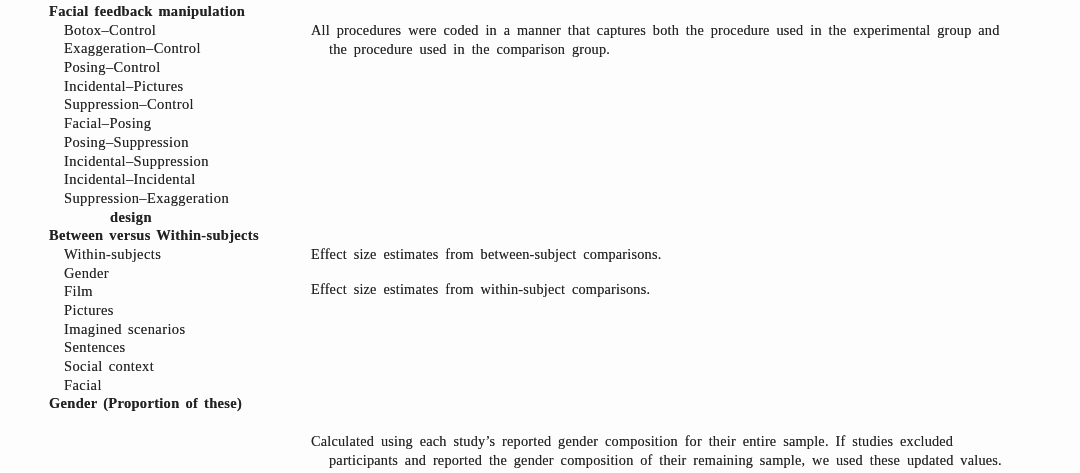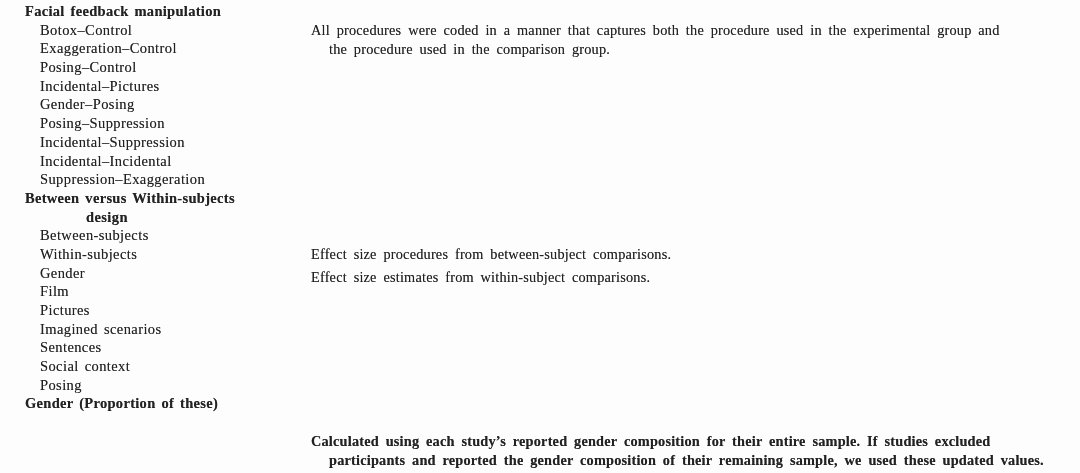--- a/index.html
+++ b/index.html
@@ -23,20 +23,21 @@
     left: 0;
     width: 300px;
   }
   .lrow {
     height: 18.7px;
     line-height: 18.7px;
     font-size: 14.5px;
     letter-spacing: 0.4px;
     word-spacing: 2px;
     white-space: nowrap;
+    margin-left: 24px;
   }
   .lrow.header {
     padding-left: 25px;
     font-weight: bold;
     letter-spacing: 0.3px;
   }
   .lrow.item {
     padding-left: 40px;
   }
   .lrow.sub {
@@ -60,62 +61,62 @@
     font-size: 14.3px;
     letter-spacing: 0.2px;
     word-spacing: 3px;
     white-space: nowrap;
   }
   .dline.cont {
     padding-left: 18px;
   }
   .desc-a { top: 21px; }
   .desc-b { top: 245px; }
-  .desc-c { top: 268px; }
-  .desc-d { top: 432px; font-weight: bold; }
+  .desc-c { top: 280px; }
+  .desc-d { top: 432px; }
 </style>
 </head>
 <body>
 
 <div class="page">
 
   <div class="left-col">
     <div class="lrow header">Facial feedback manipulation</div>
     <div class="lrow item">Botox–Control</div>
     <div class="lrow item">Exaggeration–Control</div>
     <div class="lrow item">Posing–Control</div>
     <div class="lrow item">Incidental–Pictures</div>
-    <div class="lrow item">Gender–Posing</div>
+    <div class="lrow item">Suppression–Control</div>
+    <div class="lrow item">Facial–Posing</div>
     <div class="lrow item">Posing–Suppression</div>
     <div class="lrow item">Incidental–Suppression</div>
     <div class="lrow item">Incidental–Incidental</div>
     <div class="lrow item">Suppression–Exaggeration</div>
+    <div class="lrow sub">design</div>
     <div class="lrow header">Between versus Within-subjects</div>
-    <div class="lrow sub">design</div>
-    <div class="lrow item">Between-subjects</div>
     <div class="lrow item">Within-subjects</div>
     <div class="lrow item">Gender</div>
     <div class="lrow item">Film</div>
     <div class="lrow item">Pictures</div>
     <div class="lrow item">Imagined scenarios</div>
     <div class="lrow item">Sentences</div>
     <div class="lrow item">Social context</div>
-    <div class="lrow item">Posing</div>
+    <div class="lrow item">Facial</div>
     <div class="lrow header">Gender (Proportion of these)</div>
   </div>
 
   <div class="right-col">
 
     <div class="desc desc-a">
       <div class="dline">All procedures were coded in a manner that captures both the procedure used in the experimental group and</div>
       <div class="dline cont">the procedure used in the comparison group.</div>
     </div>
 
     <div class="desc desc-b">
-      <div class="dline">Effect size procedures from between-subject comparisons.</div>
+      <div class="dline">Effect size estimates from between-subject comparisons.</div>
     </div>
 
     <div class="desc desc-c">
       <div class="dline">Effect size estimates from within-subject comparisons.</div>
     </div>
 
     <div class="desc desc-d">
       <div class="dline">Calculated using each study’s reported gender composition for their entire sample. If studies excluded</div>
       <div class="dline cont">participants and reported the gender composition of their remaining sample, we used these updated values.</div>
     </div>

